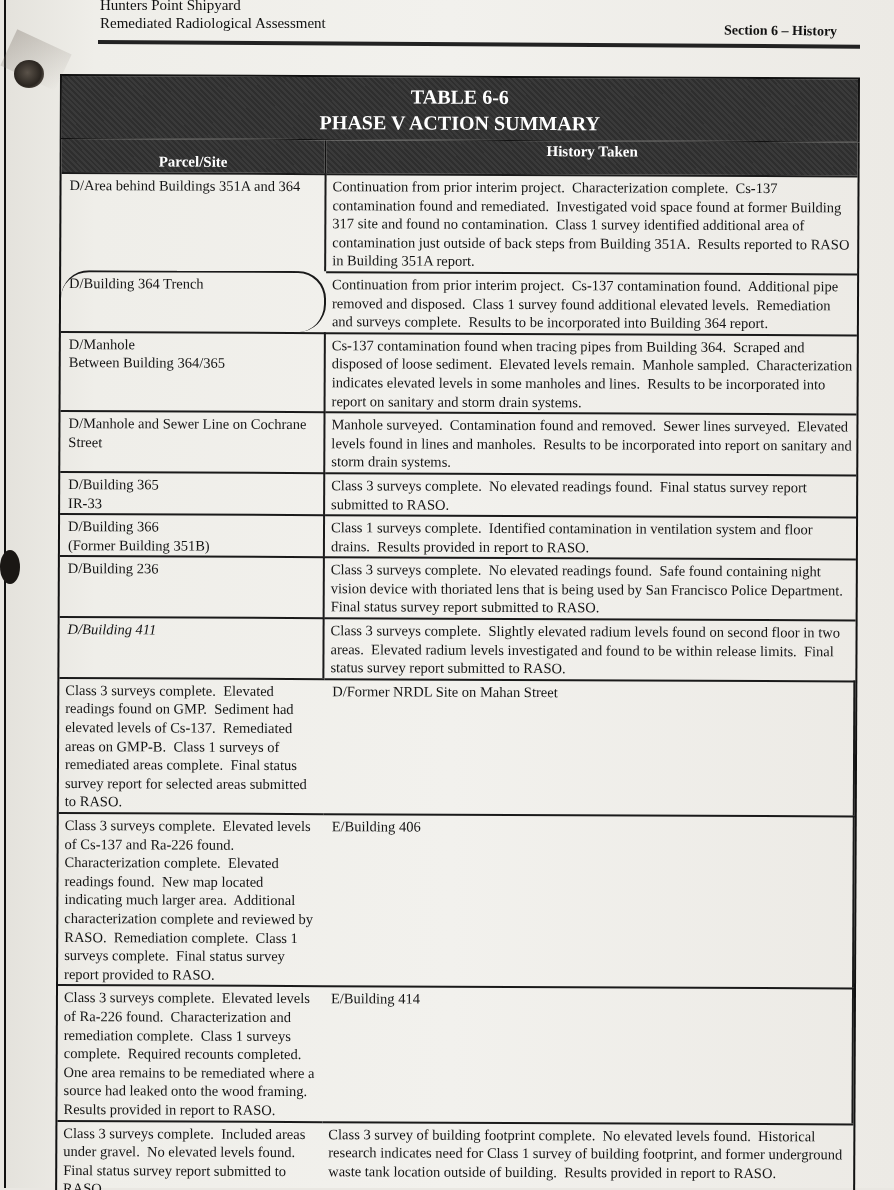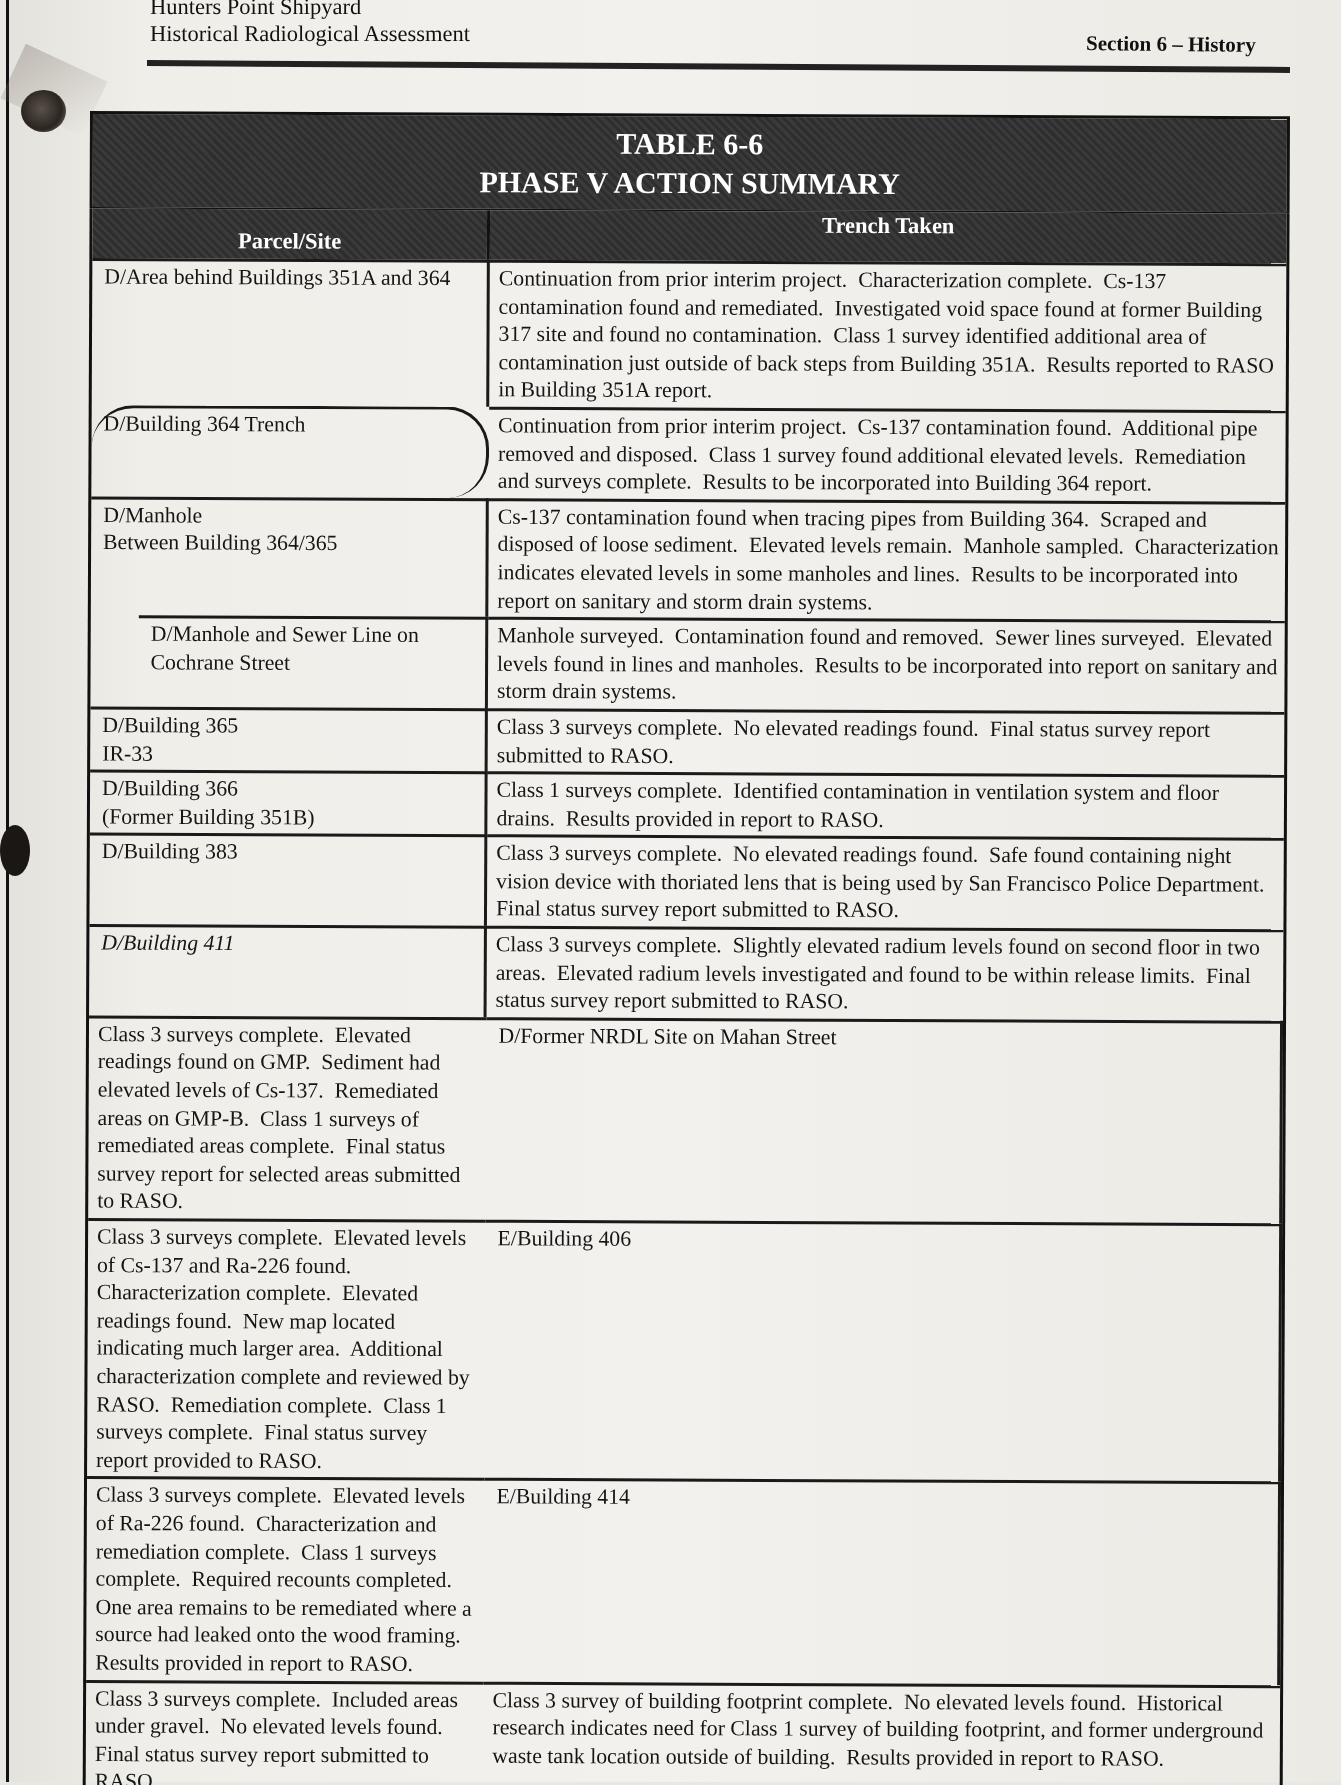--- a/index.html
+++ b/index.html
@@ -26,51 +26,51 @@
 <body>
 
 <div class="page">
   <div class="shadow1"></div>
   <div class="hole hole1"></div>
   <div class="hole hole2"></div>
 </div>
 
 <div class="hdr-left">
   <div>Hunters Point Shipyard</div>
-  <div>Historical Radiological Assessment</div>
+  <div>Remediated Radiological Assessment</div>
 </div>
 <div class="hdr-right">Section 6 – History</div>
 <div class="hdr-rule"></div>
 
 <div class="table">
   <div class="title-band">
     <div>TABLE 6-6</div>
     <div>PHASE V ACTION SUMMARY</div>
   </div>
   <div class="grid" id="grid">
     <div class="th c1">
         <span>Parcel/Site</span>
       </div>
-    <div class="th c2"><span>Trench Taken</span></div>
+    <div class="th c2"><span>History Taken</span></div>
   <div class="cell c1" style="white-space: pre-line;">D/Area behind Buildings 351A and 364</div>
       <div class="cell c2" style="white-space: pre-wrap;">Continuation from prior interim project.  Characterization complete.  Cs-137 contamination found and remediated.  Investigated void space found at former Building 317 site and found no contamination.  Class 1 survey identified additional area of contamination just outside of back steps from Building 351A.  Results reported to RASO in Building 351A report.</div>
       <div class="cell c1" style="white-space: pre-line; border-radius: 28px;">D/Building 364 Trench</div>
       <div class="cell c2" style="white-space: pre-wrap;">Continuation from prior interim project.  Cs-137 contamination found.  Additional pipe removed and disposed.  Class 1 survey found additional elevated levels.  Remediation and surveys complete.  Results to be incorporated into Building 364 report.</div>
       <div class="cell c1" style="white-space: pre-line;">D/Manhole
 Between Building 364/365</div>
       <div class="cell c2" style="white-space: pre-wrap;">Cs-137 contamination found when tracing pipes from Building 364.  Scraped and disposed of loose sediment.  Elevated levels remain.  Manhole sampled.  Characterization indicates elevated levels in some manholes and lines.  Results to be incorporated into report on sanitary and storm drain systems.</div>
-      <div class="cell c1" style="white-space: pre-line; margin-left: 32px;">D/Manhole and Sewer Line on Cochrane Street</div>
+      <div class="cell c1" style="white-space: pre-line;">D/Manhole and Sewer Line on Cochrane Street</div>
       <div class="cell c2" style="white-space: pre-wrap;">Manhole surveyed.  Contamination found and removed.  Sewer lines surveyed.  Elevated levels found in lines and manholes.  Results to be incorporated into report on sanitary and storm drain systems.</div>
       <div class="cell c1" style="white-space: pre-line;">D/Building 365
 IR-33</div>
       <div class="cell c2" style="white-space: pre-wrap;">Class 3 surveys complete.  No elevated readings found.  Final status survey report submitted to RASO.</div>
       <div class="cell c1" style="white-space: pre-line;">D/Building 366
 (Former Building 351B)</div>
       <div class="cell c2" style="white-space: pre-wrap;">Class 1 surveys complete.  Identified contamination in ventilation system and floor drains.  Results provided in report to RASO.</div>
-      <div class="cell c1" style="white-space: pre-line;">D/Building 383</div>
+      <div class="cell c1" style="white-space: pre-line;">D/Building 236</div>
       <div class="cell c2" style="white-space: pre-wrap;">Class 3 surveys complete.  No elevated readings found.  Safe found containing night vision device with thoriated lens that is being used by San Francisco Police Department.  Final status survey report submitted to RASO.</div>
       <div class="cell c1" style="white-space: pre-line; font-style: italic;">D/Building 411</div>
       <div class="cell c2" style="white-space: pre-wrap;">Class 3 surveys complete.  Slightly elevated radium levels found on second floor in two areas.  Elevated radium levels investigated and found to be within release limits.  Final status survey report submitted to RASO.</div>
       <div class="cell c2" style="white-space: pre-wrap;">Class 3 surveys complete.  Elevated readings found on GMP.  Sediment had elevated levels of Cs-137.  Remediated areas on GMP-B.  Class 1 surveys of remediated areas complete.  Final status survey report for selected areas submitted to RASO.</div>
       <div class="cell c1" style="white-space: pre-line;">D/Former NRDL Site on Mahan Street</div>
       <div class="cell c2" style="white-space: pre-wrap;">Class 3 surveys complete.  Elevated levels of Cs-137 and Ra-226 found.  Characterization complete.  Elevated readings found.  New map located indicating much larger area.  Additional characterization complete and reviewed by RASO.  Remediation complete.  Class 1 surveys complete.  Final status survey report provided to RASO.</div>
       <div class="cell c1" style="white-space: pre-line;">E/Building 406</div>
       <div class="cell c2" style="white-space: pre-wrap;">Class 3 surveys complete.  Elevated levels of Ra-226 found.  Characterization and remediation complete.  Class 1 surveys complete.  Required recounts completed.  One area remains to be remediated where a source had leaked onto the wood framing.  Results provided in report to RASO.</div>
       <div class="cell c1" style="white-space: pre-line;">E/Building 414</div>
       <div class="cell c2" style="white-space: pre-wrap;">Class 3 surveys complete.  Included areas under gravel.  No elevated levels found.  Final status survey report submitted to RASO.</div>

